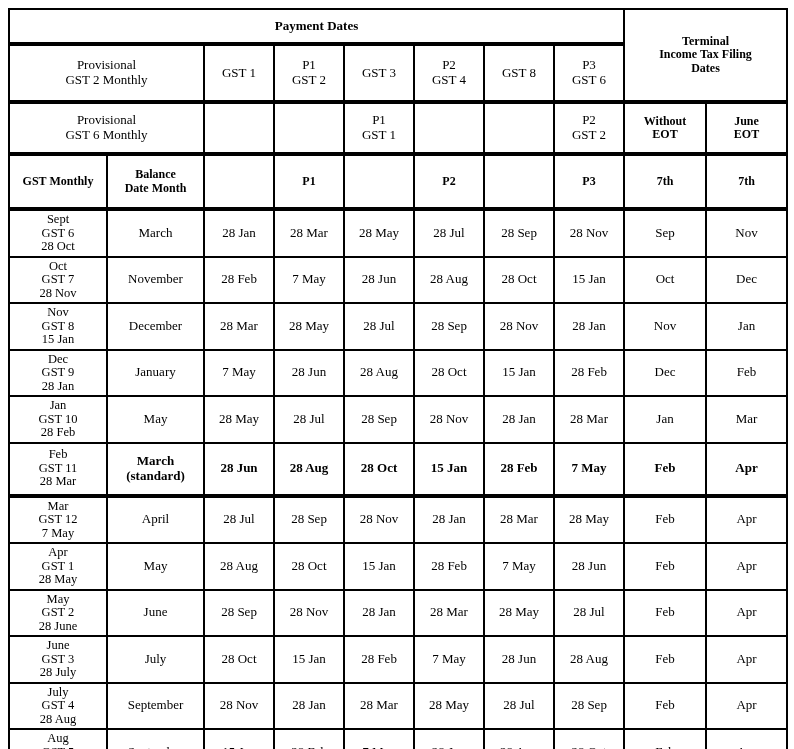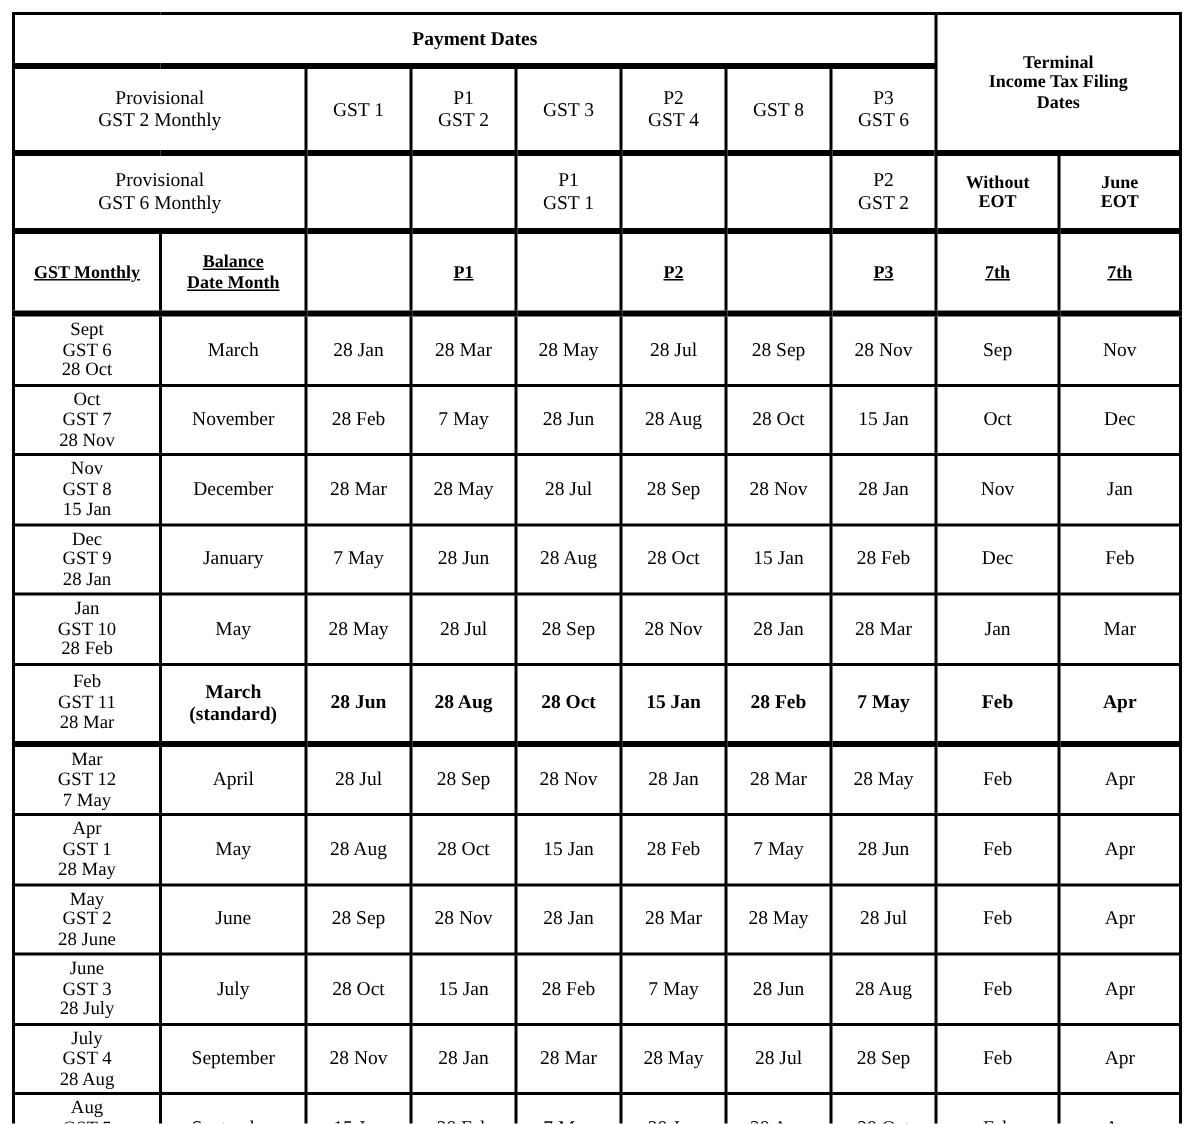--- a/index.html
+++ b/index.html
@@ -31,21 +31,21 @@
   }
   td.sb { border-bottom-width: 4px; }      
   tr.sep td { border-bottom-width: 4px; }
   .bold { font-weight: bold; }
   .fs15 { font-size: 13px; }
   .fs14 { font-size: 12px; }
   .c1 { font-size: 12.5px; line-height: 1.08; }
   tr.r1 { height: 35px; }
   tr.r2 { height: 58px; }
   tr.r3 { height: 52px; }
-  tr.r4 { height: 55px; text-decoration: underline; }
+  tr.r4 { height: 55px; }
   tbody tr { height: 41px; margin-left: 20px; }
   tbody tr.tall { height: 53px; }
 </style>
 </head>
 <body>
 
 <div class="wrap">
   <table>
     <colgroup>
       <col style="width:98px">

